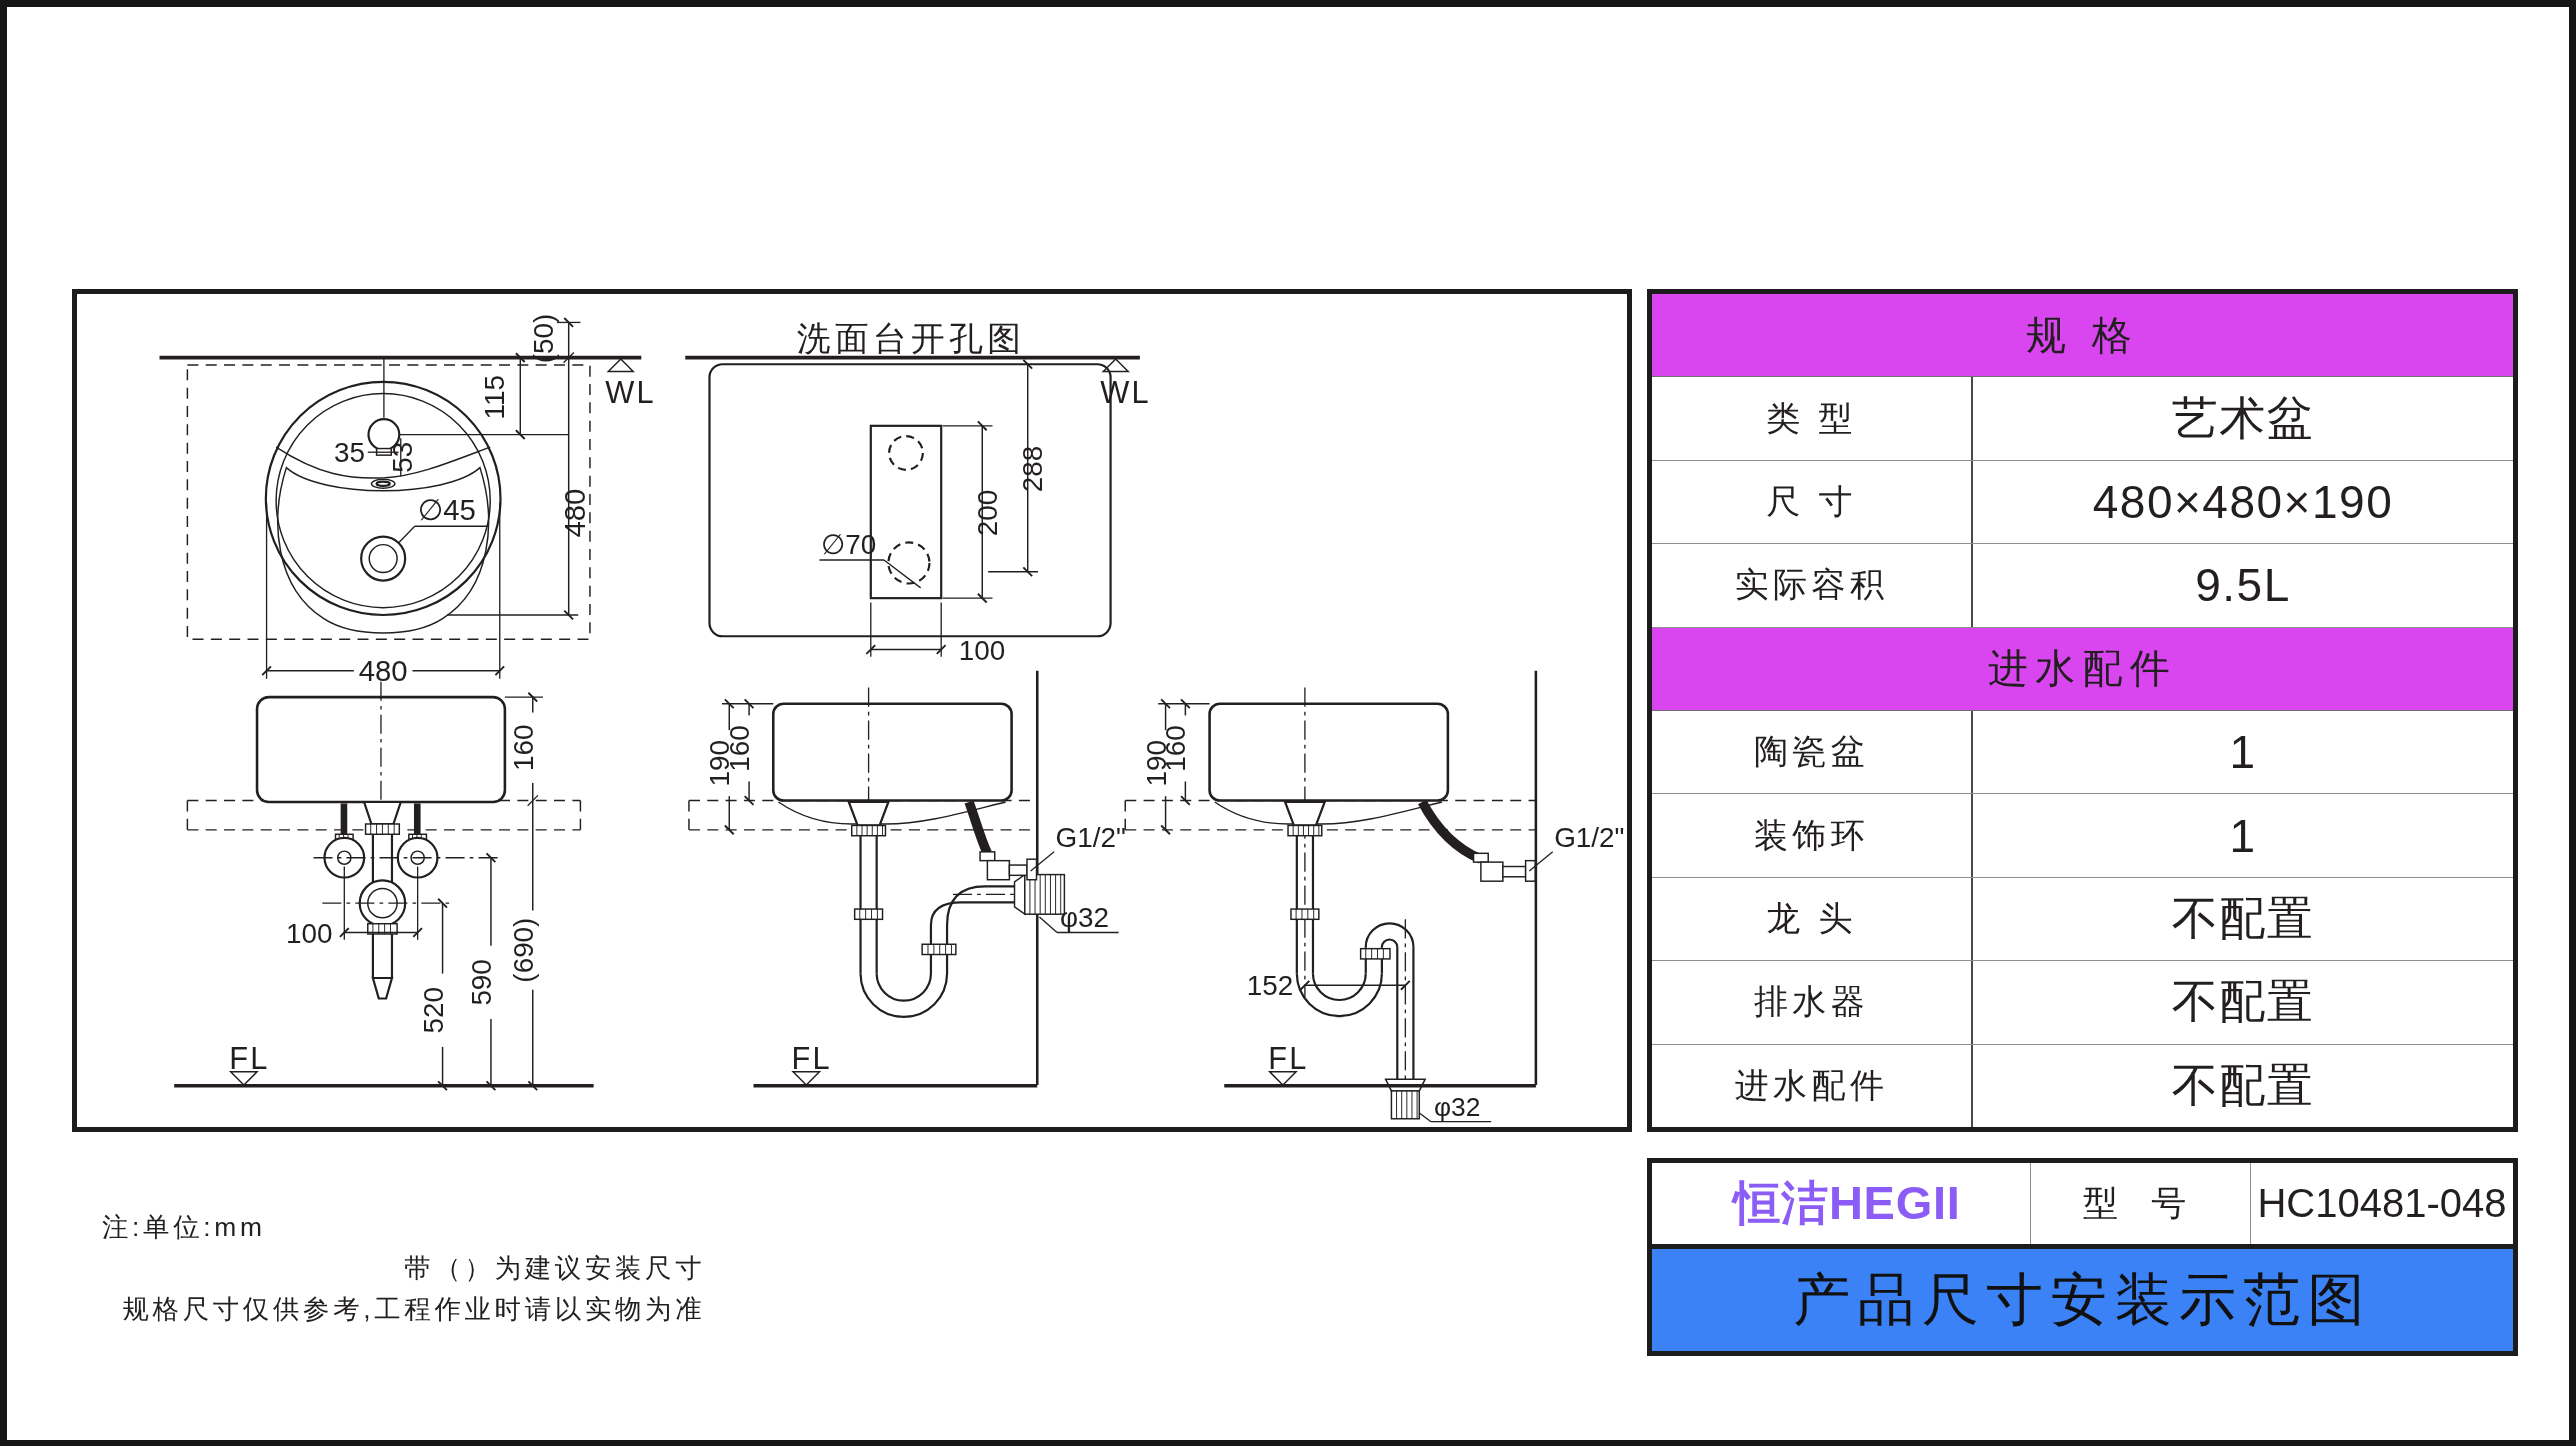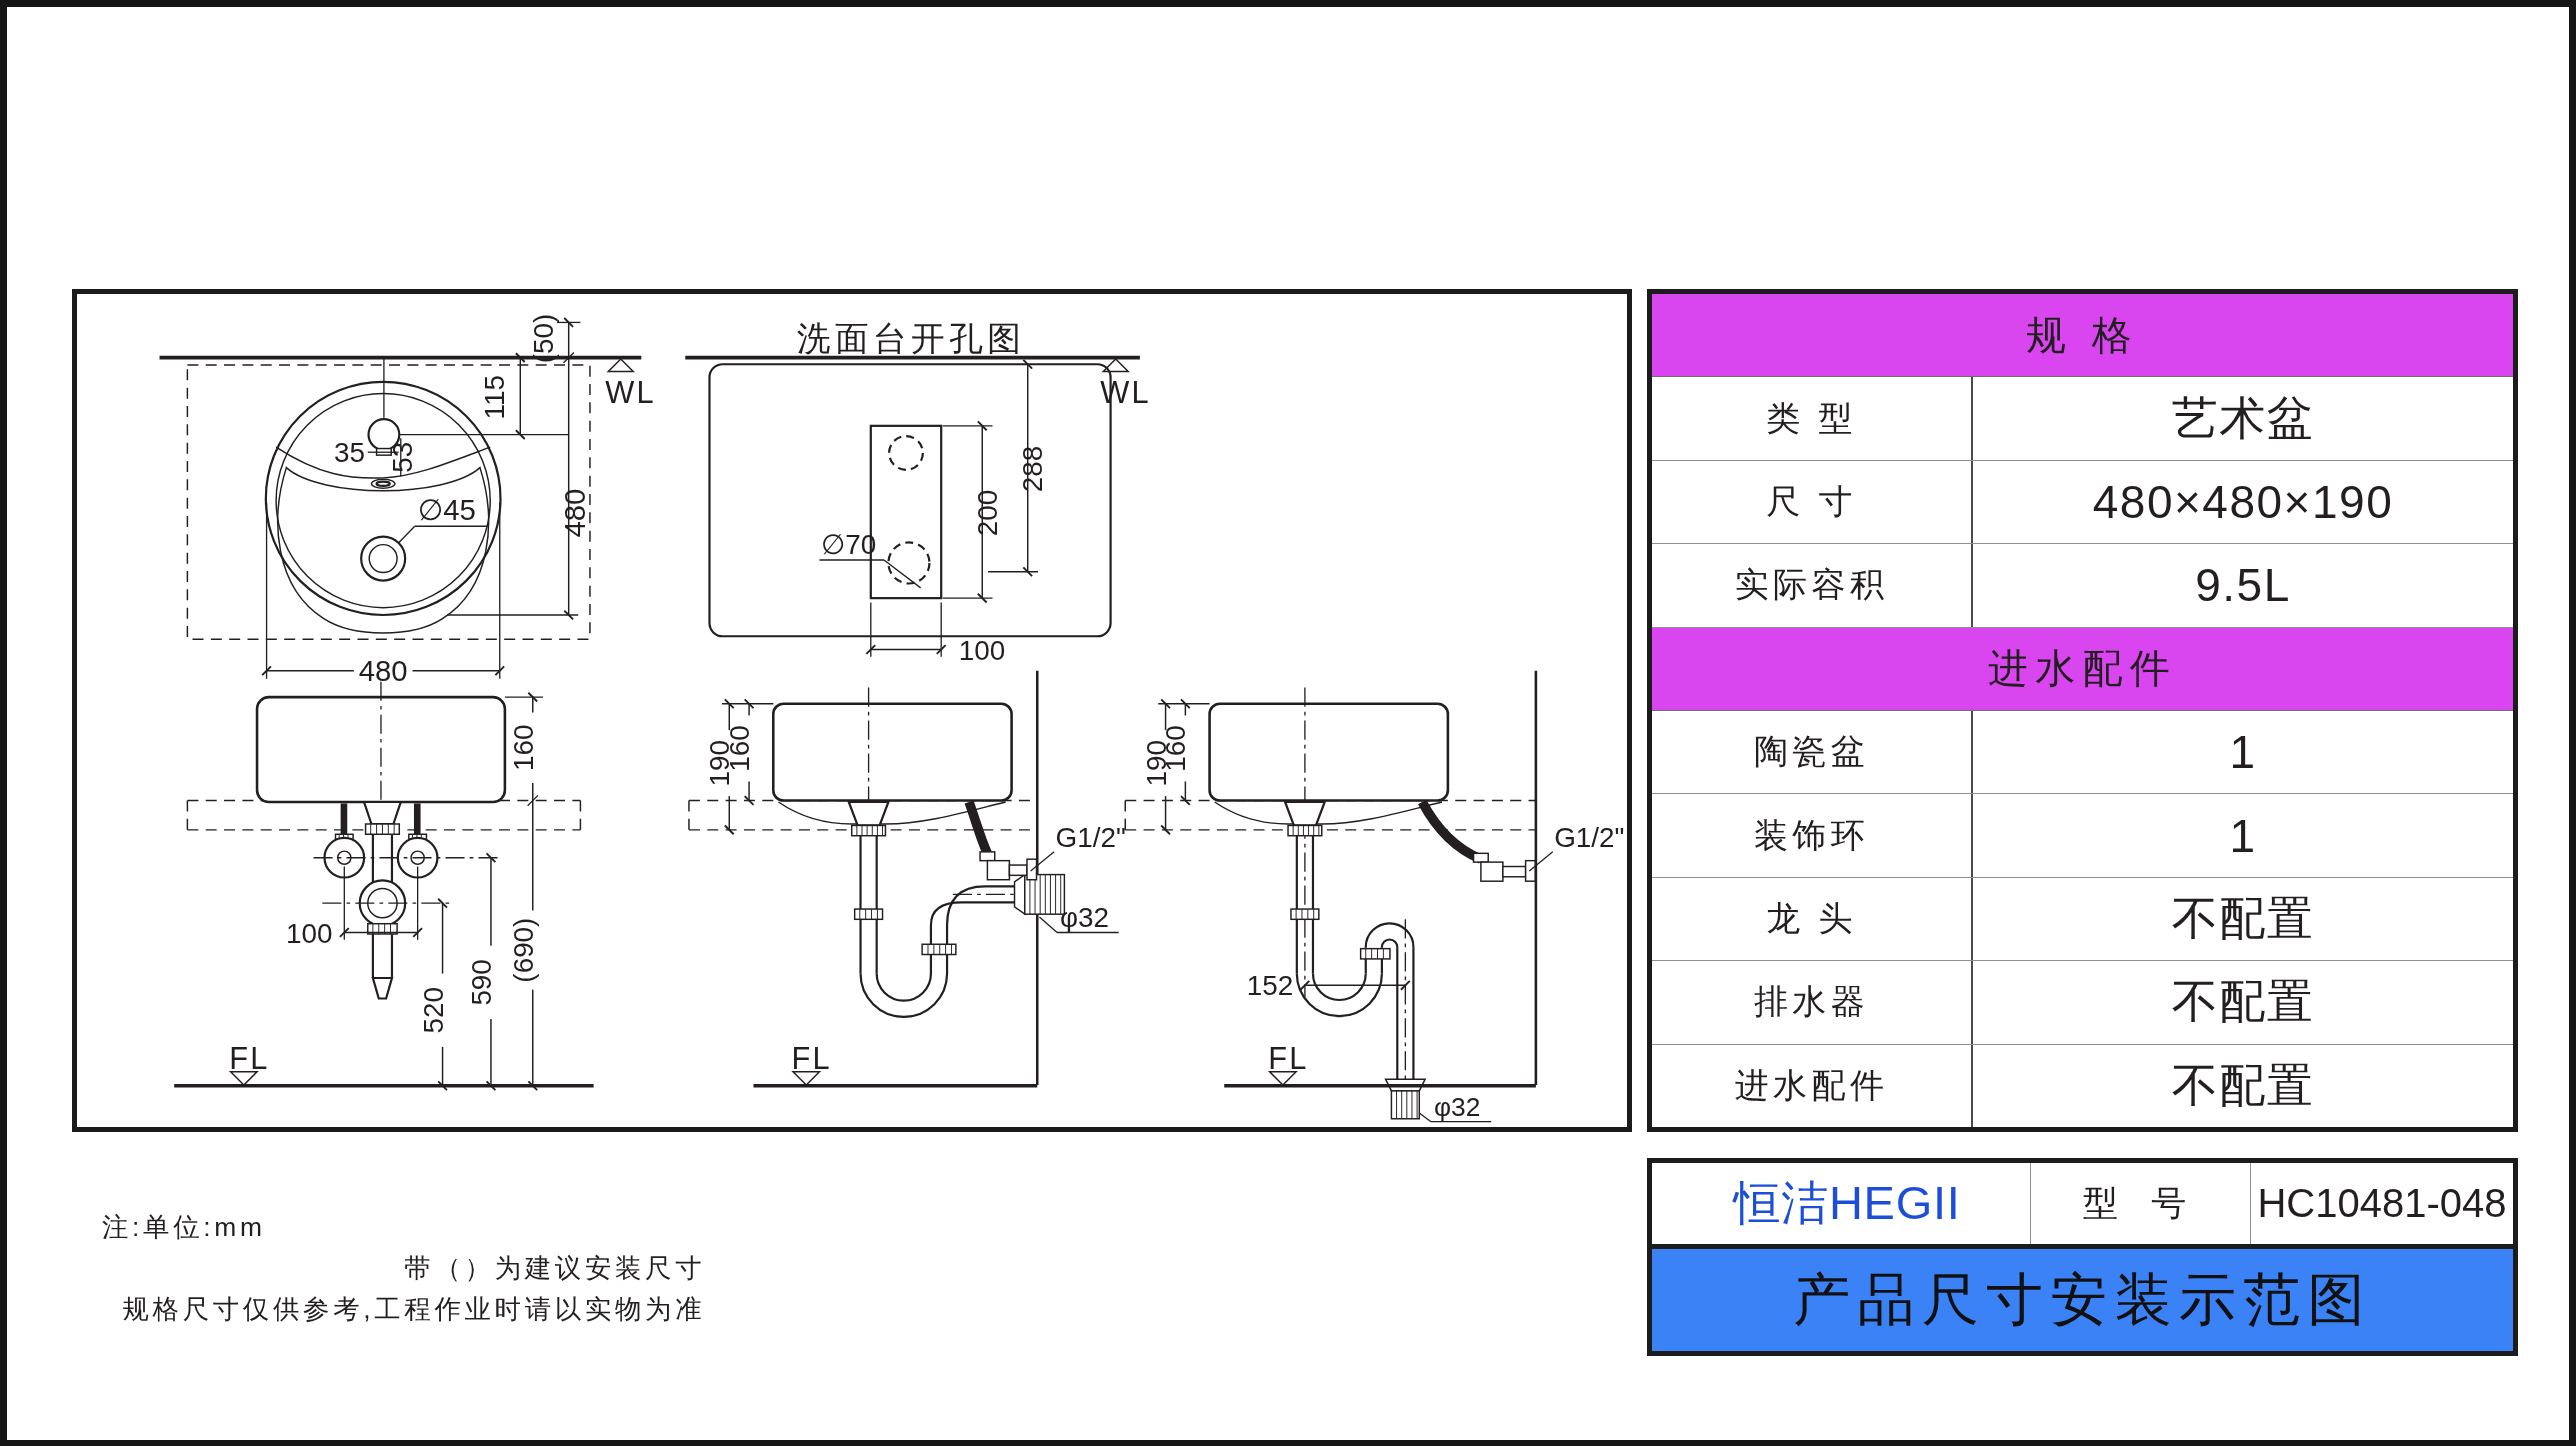--- a/index.html
+++ b/index.html
@@ -47,21 +47,21 @@
     font-size:34px;letter-spacing:4.4px;}
   .scell-v{flex:1;display:flex;align-items:center;justify-content:center;
     font-size:46px;border-left:2.2px solid #4a4a4a;letter-spacing:1.5px;}
   
   #title-block{
     position:absolute;left:1640px;top:1151px;width:871px;height:198px;
     border:5.9px solid #1c1c1c;background:#fff;display:flex;flex-direction:column;
   }
   #tb-top{height:81px;display:flex;align-items:stretch;}
   #tb-logo{width:378px;display:flex;align-items:center;justify-content:center;
-    font-size:47px;font-weight:normal;color:#1d4ed8;letter-spacing:0.7px;padding-left:12px;}
+    font-size:47px;font-weight:bold;color:#8b5cf6;letter-spacing:0.7px;padding-left:12px;}
   #tb-model-label{width:220px;display:flex;align-items:center;justify-content:center;
     font-size:35px;letter-spacing:11.7px;border-left:1.5px solid #8f8f8f;}
   #tb-model-value{flex:1;display:flex;align-items:center;justify-content:center;
     font-size:40px;border-left:1.5px solid #8f8f8f;letter-spacing:0px;}
   #tb-banner{flex:1;background:#3b82f6;border-top:5.9px solid #1c1c1c;
     display:flex;align-items:center;justify-content:center;
     font-size:57px;letter-spacing:7.3px;color:#111;}
   
   #notes{position:absolute;left:95px;top:1200px;font-size:26.4px;line-height:41px;letter-spacing:3.7px;}
   #notes .n2{margin-left:20.5px;text-align:right;}

